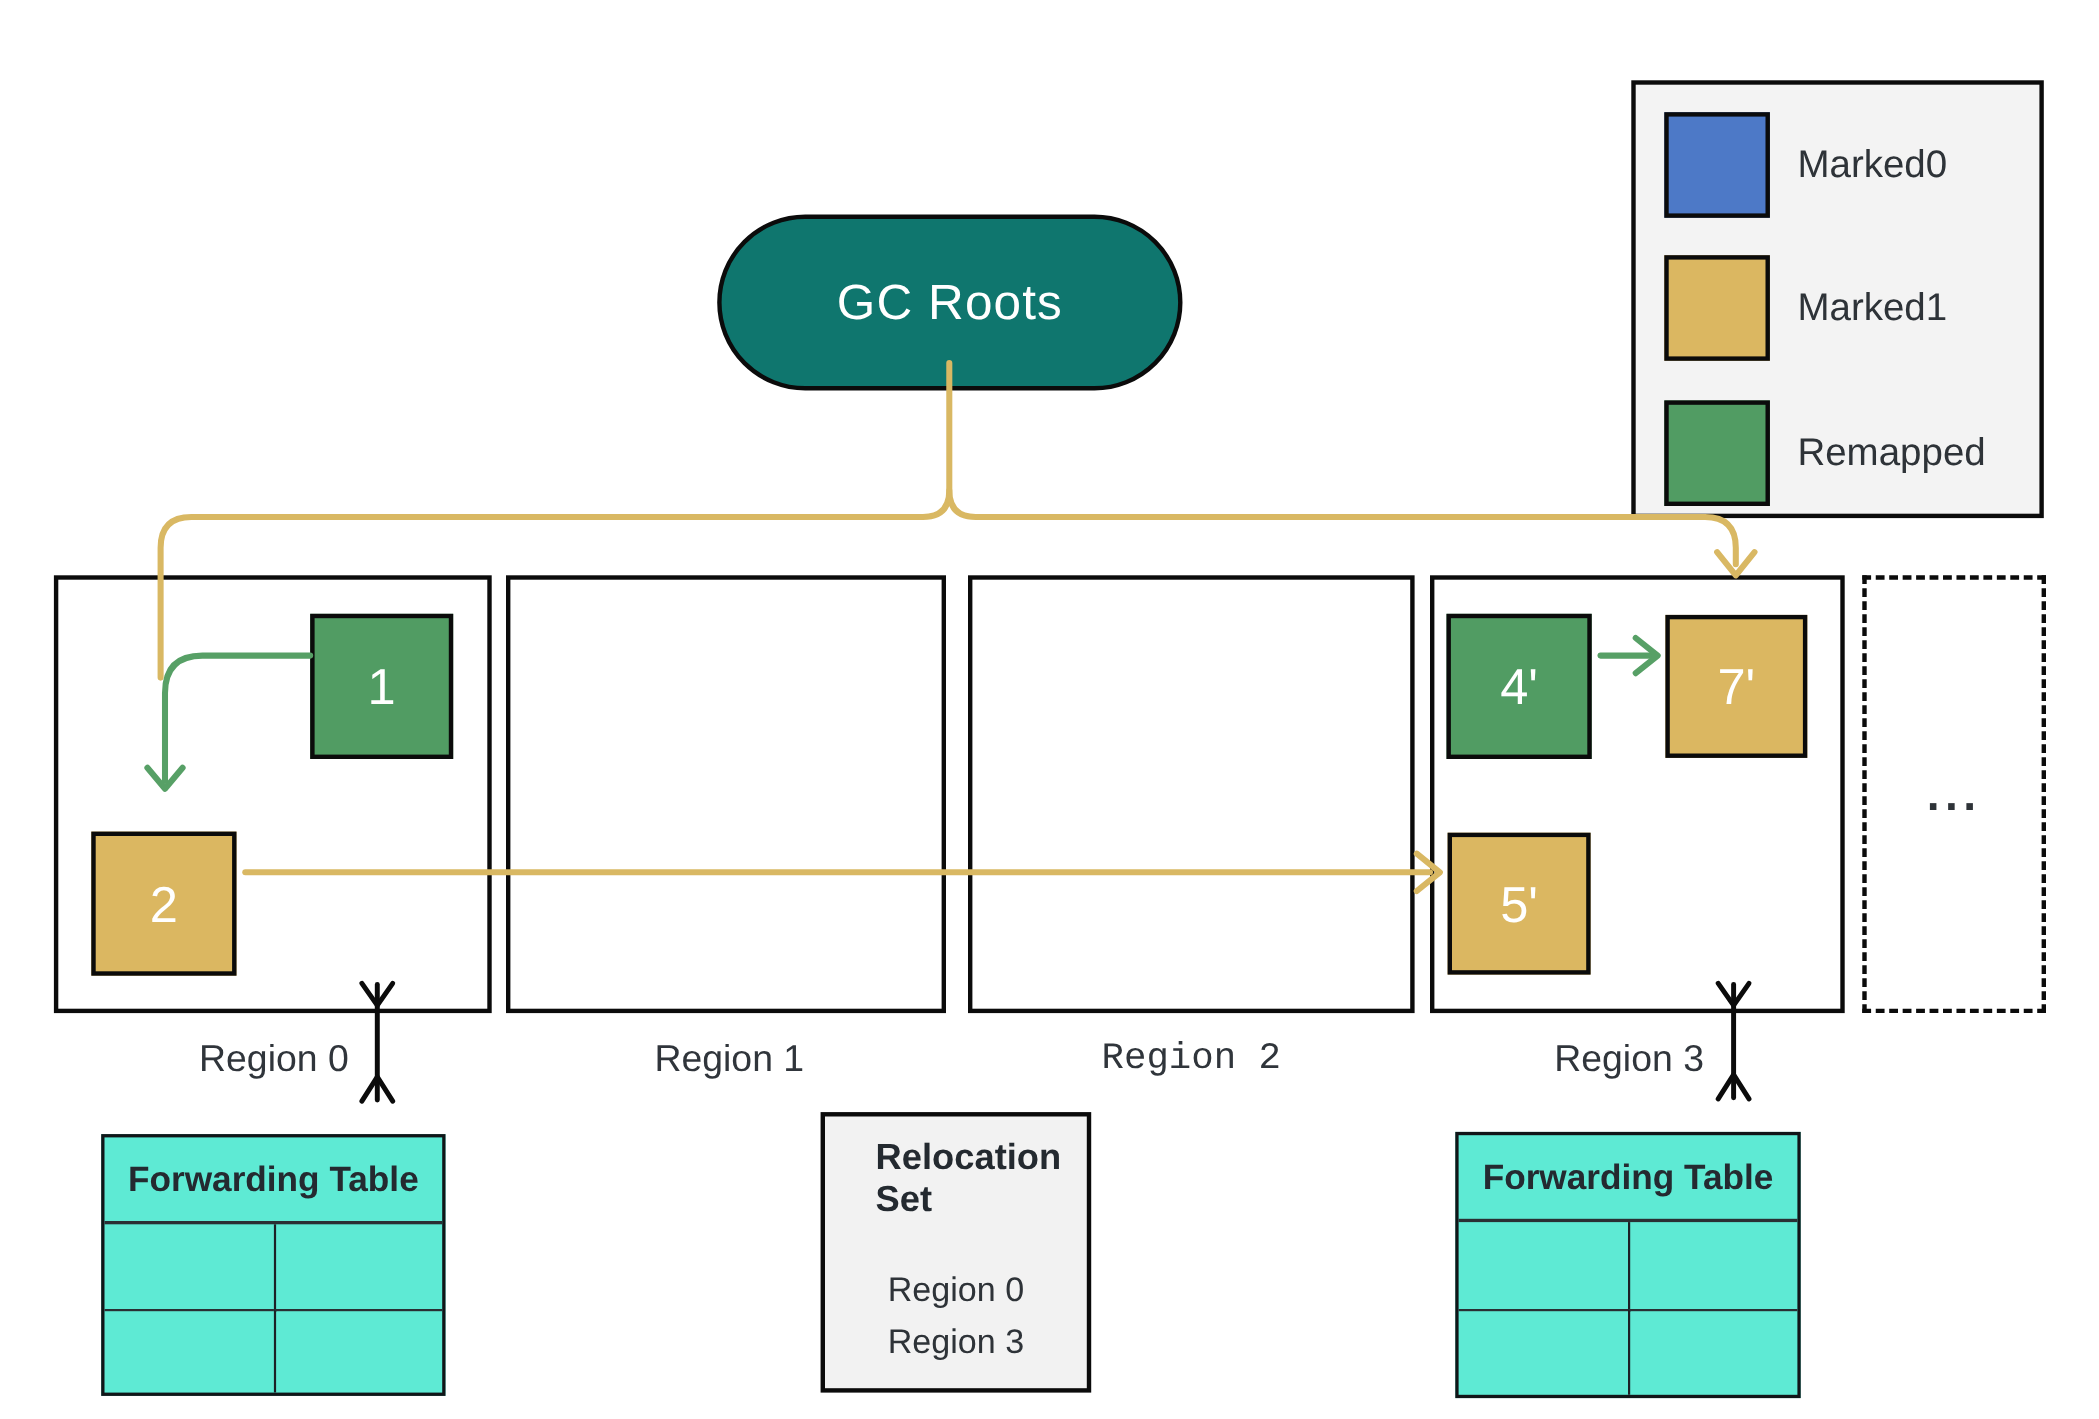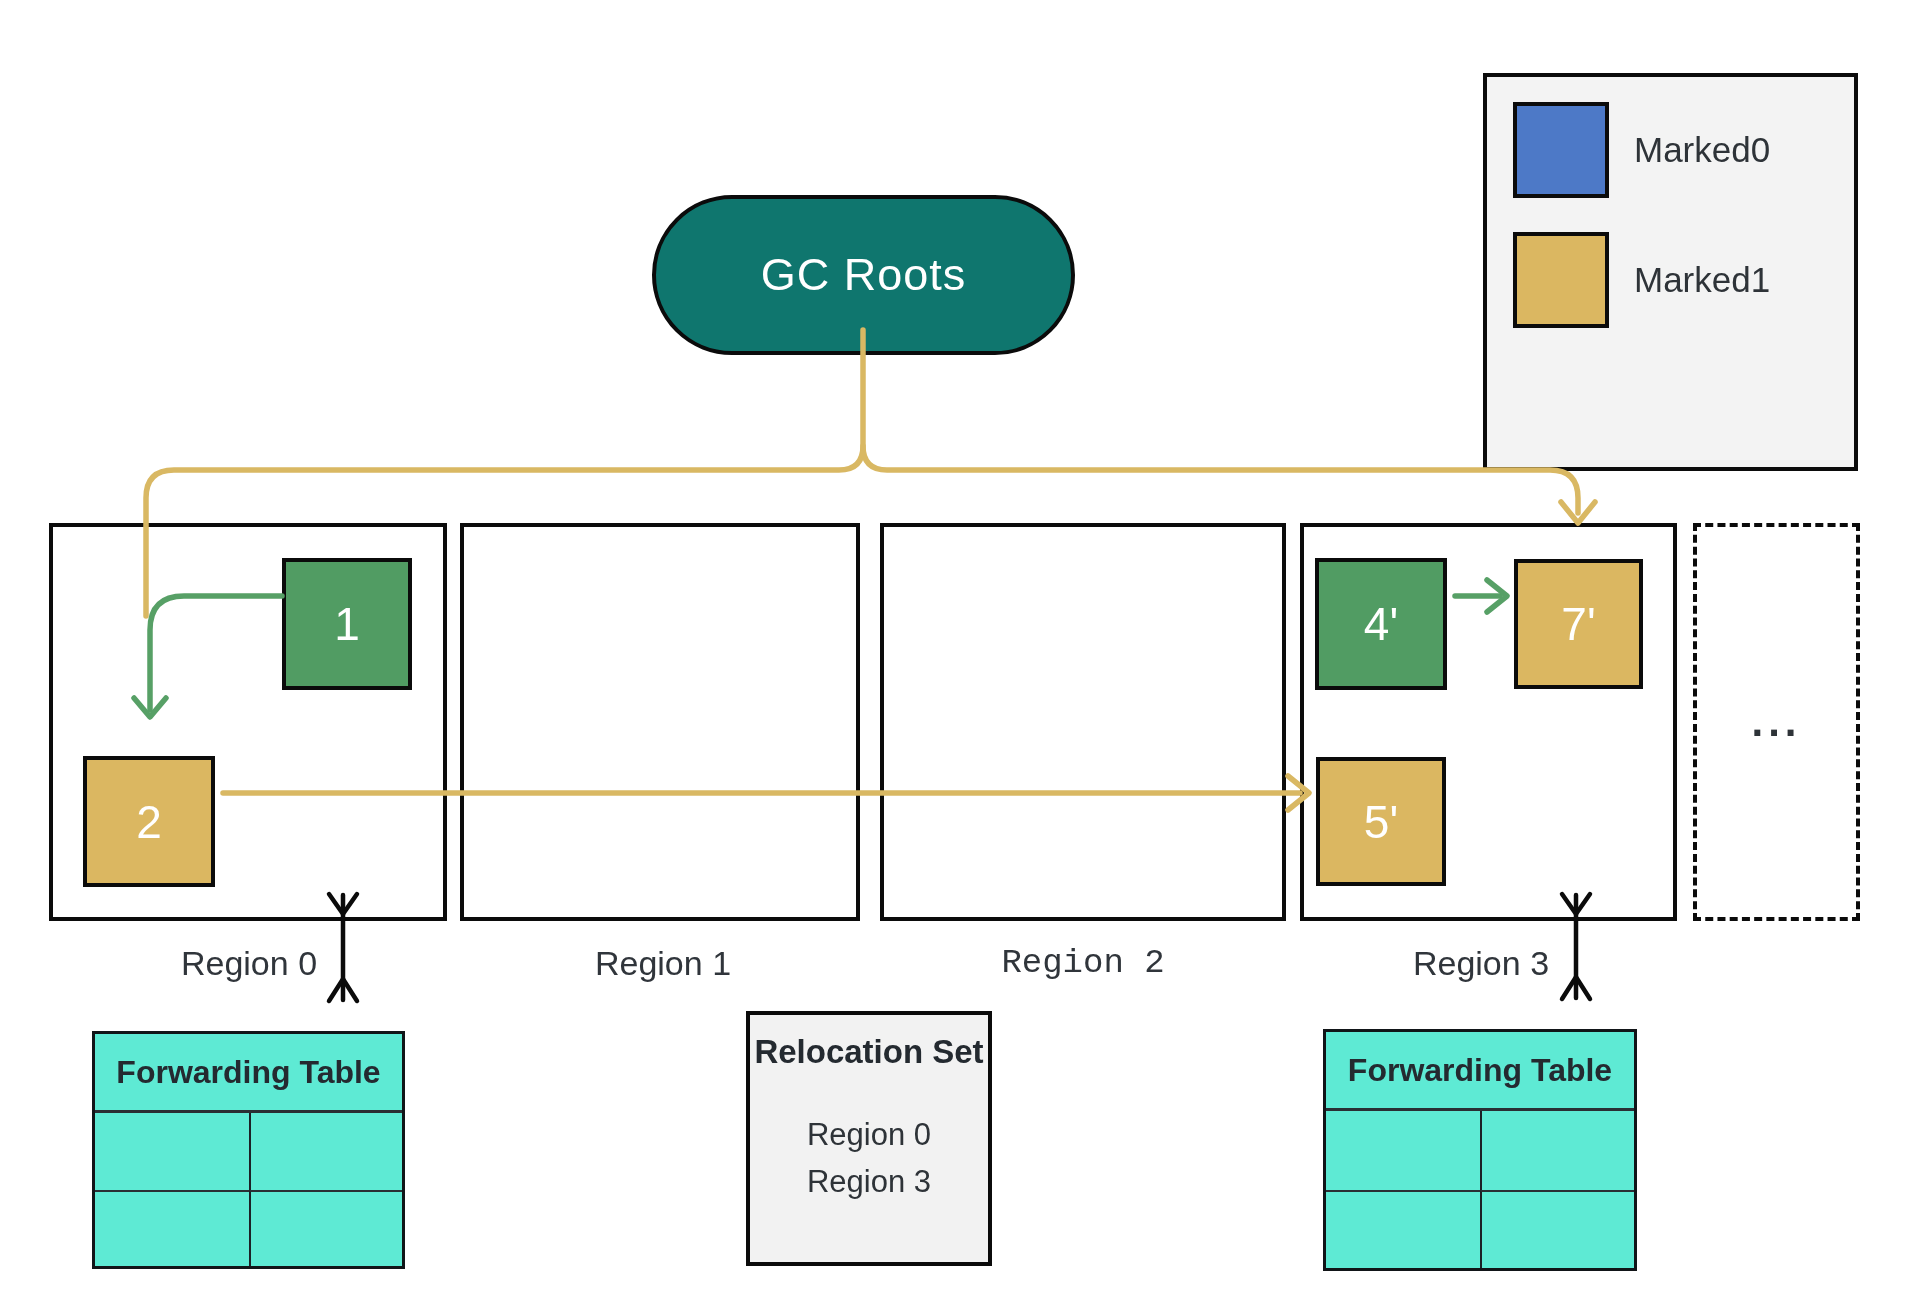--- a/index.html
+++ b/index.html
@@ -55,21 +55,21 @@
   .ftable-title{flex:0 0 76px;display:flex;align-items:center;justify-content:center;
     font-weight:bold;font-size:32px;color:#242a30;}
   .ftable-grid{flex:1;display:grid;grid-template-columns:1fr 1fr;grid-template-rows:1fr 1fr;
     border-top:3px solid #2a2f34;}
   .ftable-cell{border-left:2px solid #1c2126;border-top:2px solid #2a2f34;}
   .ftable-cell:nth-child(1),.ftable-cell:nth-child(2){border-top:none;}
   .ftable-cell:nth-child(odd){border-left:none;}
 
   
   #reloc{left:746px;top:983px;width:246px;height:255px;background:#f2f2f2;border:4px solid #0b0b0b;z-index:2;}
-  #reloc .title{margin-top:18px;text-align:center;font-weight:bold;font-size:33px;color:#242a30;}
+  #reloc .title{margin-top:18px;text-align:left;font-weight:bold;font-size:33px;color:#242a30;padding-left:46px;}
   #reloc .items{margin-top:40px;text-align:center;font-size:31px;line-height:47px;color:#2e3338;}
 
   
   #overlay{position:absolute;left:0;top:0;width:1908px;height:1290px;z-index:5;pointer-events:none;}
 </style>
 </head>
 <body>
 
 <div id="stage">
 
@@ -78,20 +78,24 @@
   </div>
 
   <div class="abs" id="legend">
     <div class="legend-row" style="top:25px;">
       <div class="legend-swatch" style="background: rgb(77, 121, 199);"></div>
       <div class="legend-label">Marked0</div>
     </div>
     <div class="legend-row" style="top:155px;text-decoration:underline;">
       <div class="legend-swatch" style="background: rgb(219, 183, 97);"></div>
       <div class="legend-label">Marked1</div>
+    </div>
+    <div class="legend-row" style="top:287px;">
+      <div class="legend-swatch" style="background: rgb(81, 156, 99);"></div>
+      <div class="legend-label">Remapped</div>
     </div>
   </div>
 
   <div class="abs region" id="region-0"></div>
   <div class="abs region" id="region-1"></div>
   <div class="abs region" id="region-2"></div>
   <div class="abs region" id="region-3"></div>
   <div class="abs" id="dotted-region">
     <span class="dots">...</span>
   </div>

